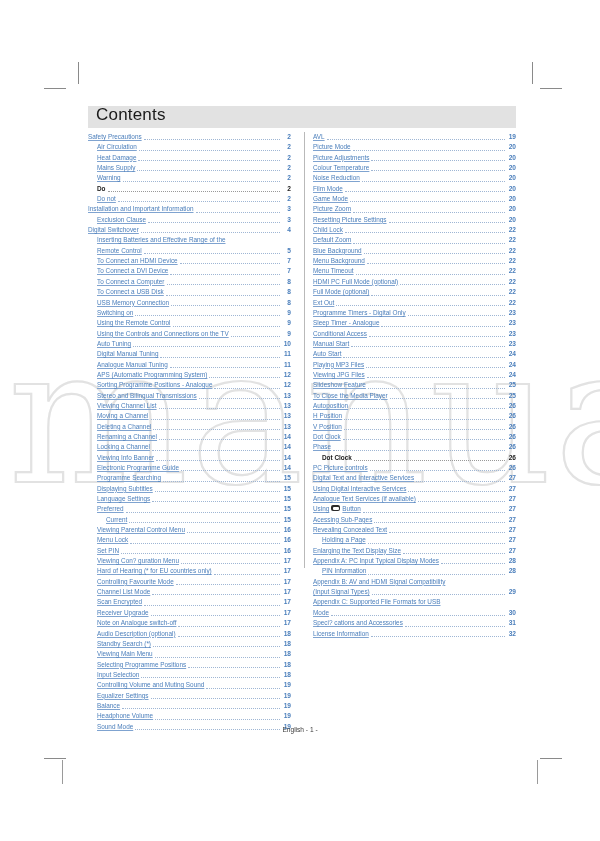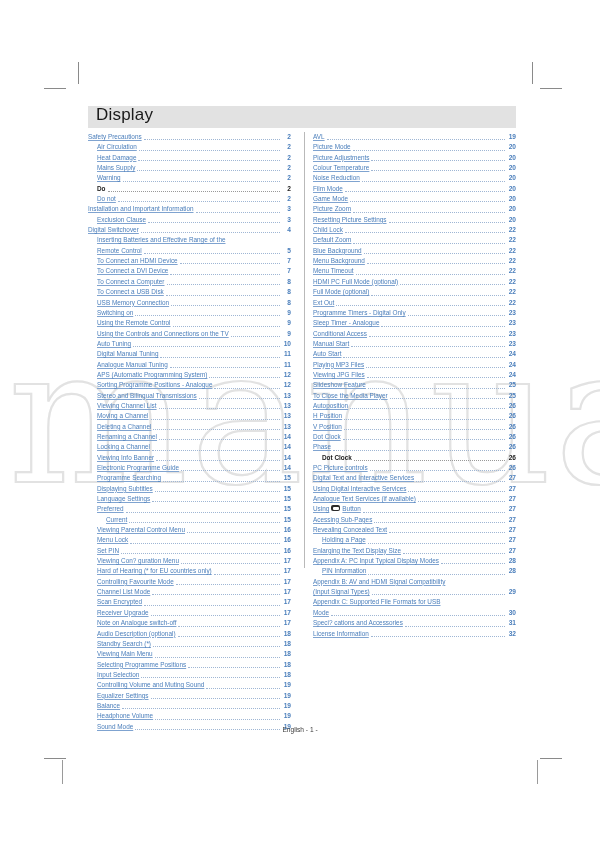--- a/index.html
+++ b/index.html
@@ -179,21 +179,21 @@
 <div class="page">
 
   <div class="cropmark cm-v" style="left:78px;top:62px;"></div>
   <div class="cropmark cm-h" style="left:44px;top:88px;"></div>
   <div class="cropmark cm-v" style="left:532px;top:62px;"></div>
   <div class="cropmark cm-h" style="left:540px;top:88px;"></div>
   <div class="cropmark cm-h" style="left:44px;top:758px;"></div>
   <div class="cropmark cm-h" style="left:540px;top:758px;"></div>
 
   <div class="header-band"></div>
-  <div class="page-title">Display</div>
+  <div class="page-title">Contents</div>
 
   <div class="col-divider"></div>
 
   <div class="toc">
     <div class="toc-col left" id="toc-left">
         <div class="toc-entry ind-0">
           <span class="lbl">Safety Precautions</span>
           <span class="dots"></span>
           <span class="pg">2</span>
         </div>

